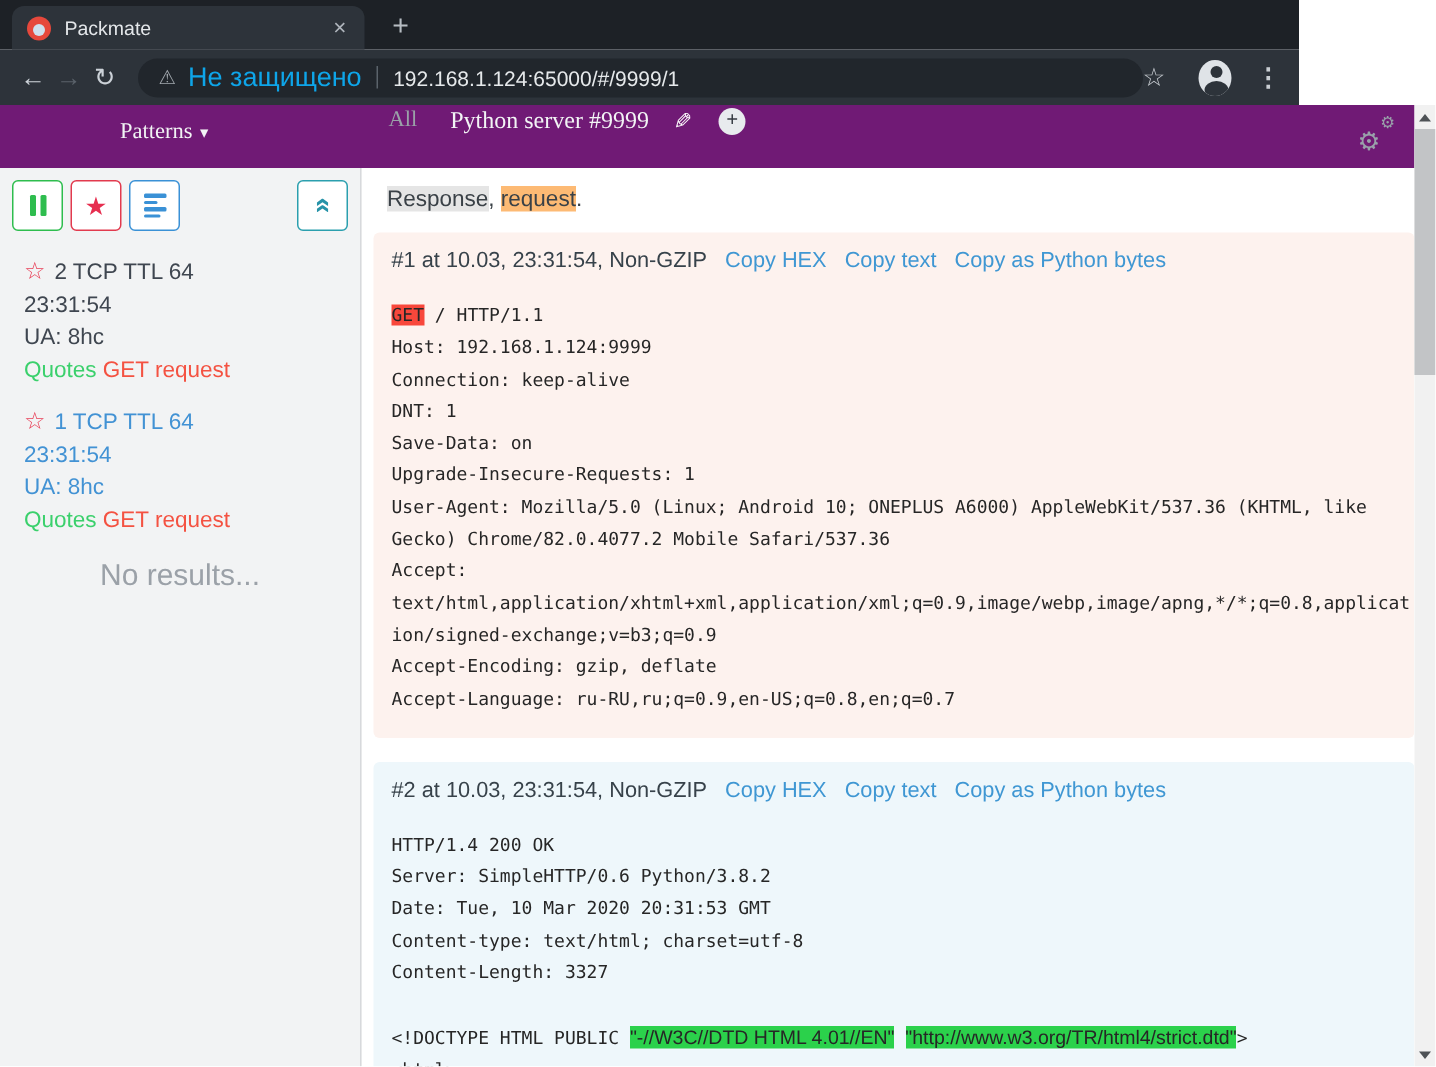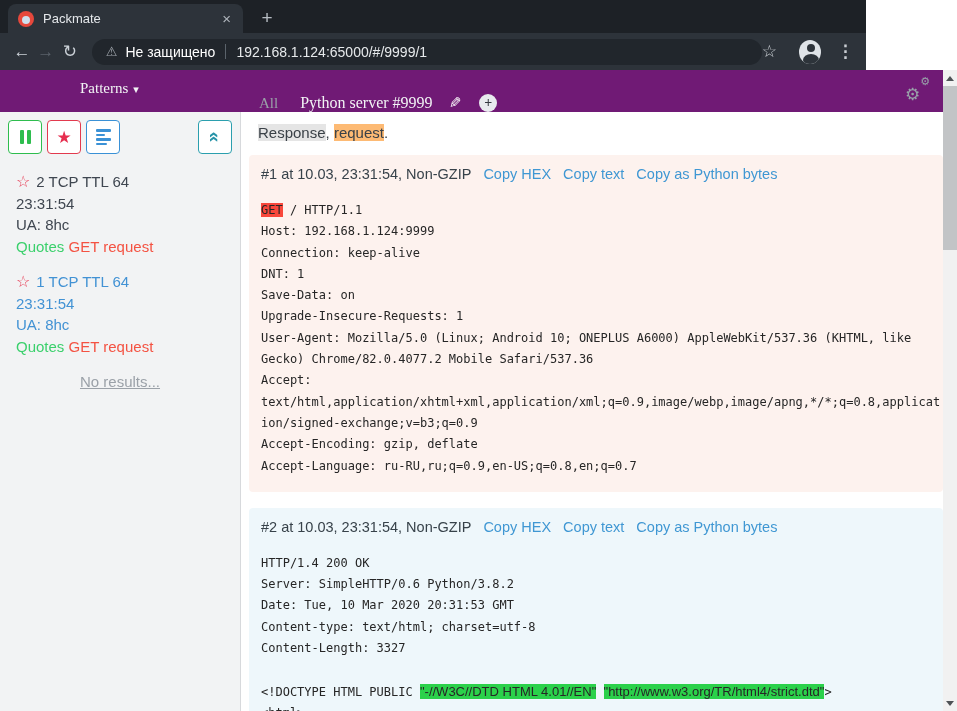--- a/index.html
+++ b/index.html
@@ -17,38 +17,38 @@
   .tab-close { color:#aeb4bb; font-size:15px; padding:0 2px; }
   .newtab { width:28px; height:26px; margin:0 0 2px 10px; color:#b6bcc2; font-size:19px;
             display:flex; align-items:center; justify-content:center; }
 
   .chrome-toolbar { height:37px; background:#2d333a; display:flex; align-items:center; padding:0 10px; flex:0 0 37px; }
   .nav-ic { width:26px; text-align:center; font-size:17px; color:#ccd2d8; }
   .nav-ic.dim { color:#5a626a; }
   .url-pill { width:726px; height:26px; background:#21262c; border-radius:13px; margin-left:10px;
               display:flex; align-items:center; padding:0 14px; }
   .warn { font-size:13px; color:#a2a8ae; margin-right:8px; }
-  .sec-text { font-size:14px; color:#ffffff; }
+  .sec-text { font-size:18px; color:#0ea5e9; }
   .sep { display:inline-block; width:1px; height:15px; background:#5b636b; margin:0 10px; }
   .url-text { font-size:14px; color:#e6e9eb; }
   .tb-spacer { flex:1; }
   .tb-star { font-size:17px; color:#c9ced3; margin-right:22px; }
   .avatar { width:24px; height:24px; border-radius:50%; background:#dfe3e7; position:relative; overflow:hidden; margin-right:16px; }
   .avatar::before { content:""; position:absolute; top:4px; left:8px; width:8px; height:8px; border-radius:50%; background:#2d333a; }
   .avatar::after  { content:""; position:absolute; top:14px; left:4px; width:16px; height:12px; border-radius:50%; background:#2d333a; }
   .tb-menu { font-size:17px; color:#c9ced3; font-weight:bold; margin-right:2px; }
 
   
   .below { display:flex; height:641px; }
   .page { width:943px; display:flex; flex-direction:column; }
 
   .navbar { flex:0 0 42px; background:#701a75; position:relative;font-family:Liberation Serif, serif; }
   .nb-patterns { position:absolute; left:80px; top:10px; color:#f2f4f5; font-size:15px; }
   .nb-caret { font-size:11px; margin-left:5px; color:#f2f4f5; }
-  .nb-tabs { position:absolute; left:259px; top:24px; display:flex; align-items:center; }
+  .nb-tabs { position:absolute; left:259px; top:2px; display:flex; }
   .nb-all { color:#9aa1a8; font-size:15px; margin-right:22px; }
   .nb-current { color:#f2f4f5; font-size:16px; }
   .nb-edit { color:#fff; font-size:15px; margin-left:16px; display:inline-block; transform:scaleX(-1); }
   .nb-add { width:18px; height:18px; border-radius:50%; background:#e8ebee; color:#343a41; font-size:14px; font-weight:bold;
             display:flex; align-items:center; justify-content:center; margin-left:18px; }
   .nb-gear { position:absolute; right:14px; top:10px; width:24px; height:22px; }
   .gear-big { position:absolute; left:0; bottom:-3px; font-size:17px; color:#99a1aa; }
   .gear-small { position:absolute; right:-1px; top:-5px; font-size:11px; color:#99a1aa; }
 
   .content { flex:1; display:flex; overflow:hidden; background:#fff; }
@@ -69,21 +69,21 @@
   .ic-lines i:nth-child(1){width:15px;} .ic-lines i:nth-child(2){width:9px;}
   .ic-lines i:nth-child(3){width:15px;} .ic-lines i:nth-child(4){width:11px;}
   .ic-collapse { display:inline-block; transform:rotate(90deg); font-size:19px; font-weight:bold; color:#2793a8; }
 
   .sessions { padding:17px 0 0 16px; }
   .session { margin-bottom:14px; font-size:15px; line-height:21.5px; color:#3f4650; cursor:pointer; }
   .session.selected { color:#4292d4; }
   .s-star { color:#e83e56; margin-right:6px; font-size:16px; }
   .s-tags .q { color:#3bd06c; }
   .s-tags .p { color:#f45242; }
-  .no-results { text-align:center; color:#9ba1a8; font-size:15px; margin-top:16px;text-decoration:underline; }
+  .no-results { text-align:center; color:#9ba1a8; font-size:20px; margin-top:16px; }
 
   
   .main { flex:1; padding:10px 0 0 8px; overflow:hidden; }
   .summary { margin:0 0 12px 9px; font-size:15px; color:#3a4147; line-height:21px; }
   .sum-hl-blue { background:#e5e5e5; }
   .sum-hl-pink { background:#fdba74; }
 
   .pkt { border-radius:4px; padding:8px 0 15px 12px; margin-bottom:16px; }
   .pkt.request  { background:#fdf2ee; }
   .pkt.response { background:#eef7fb; }

